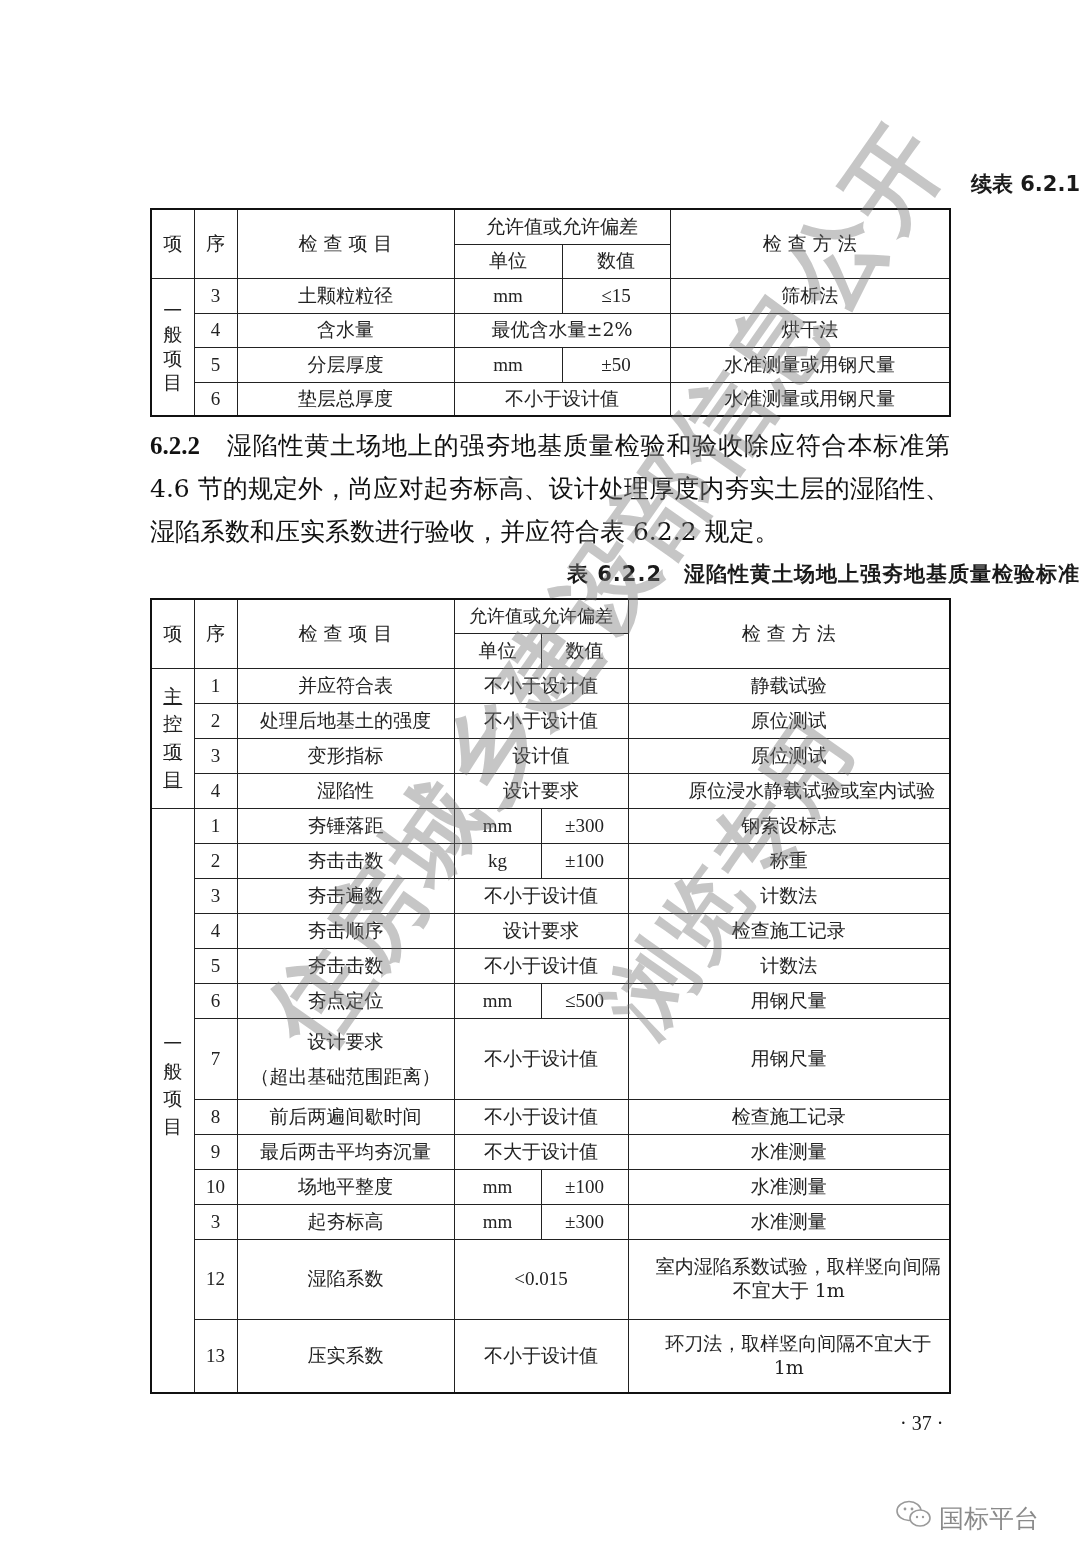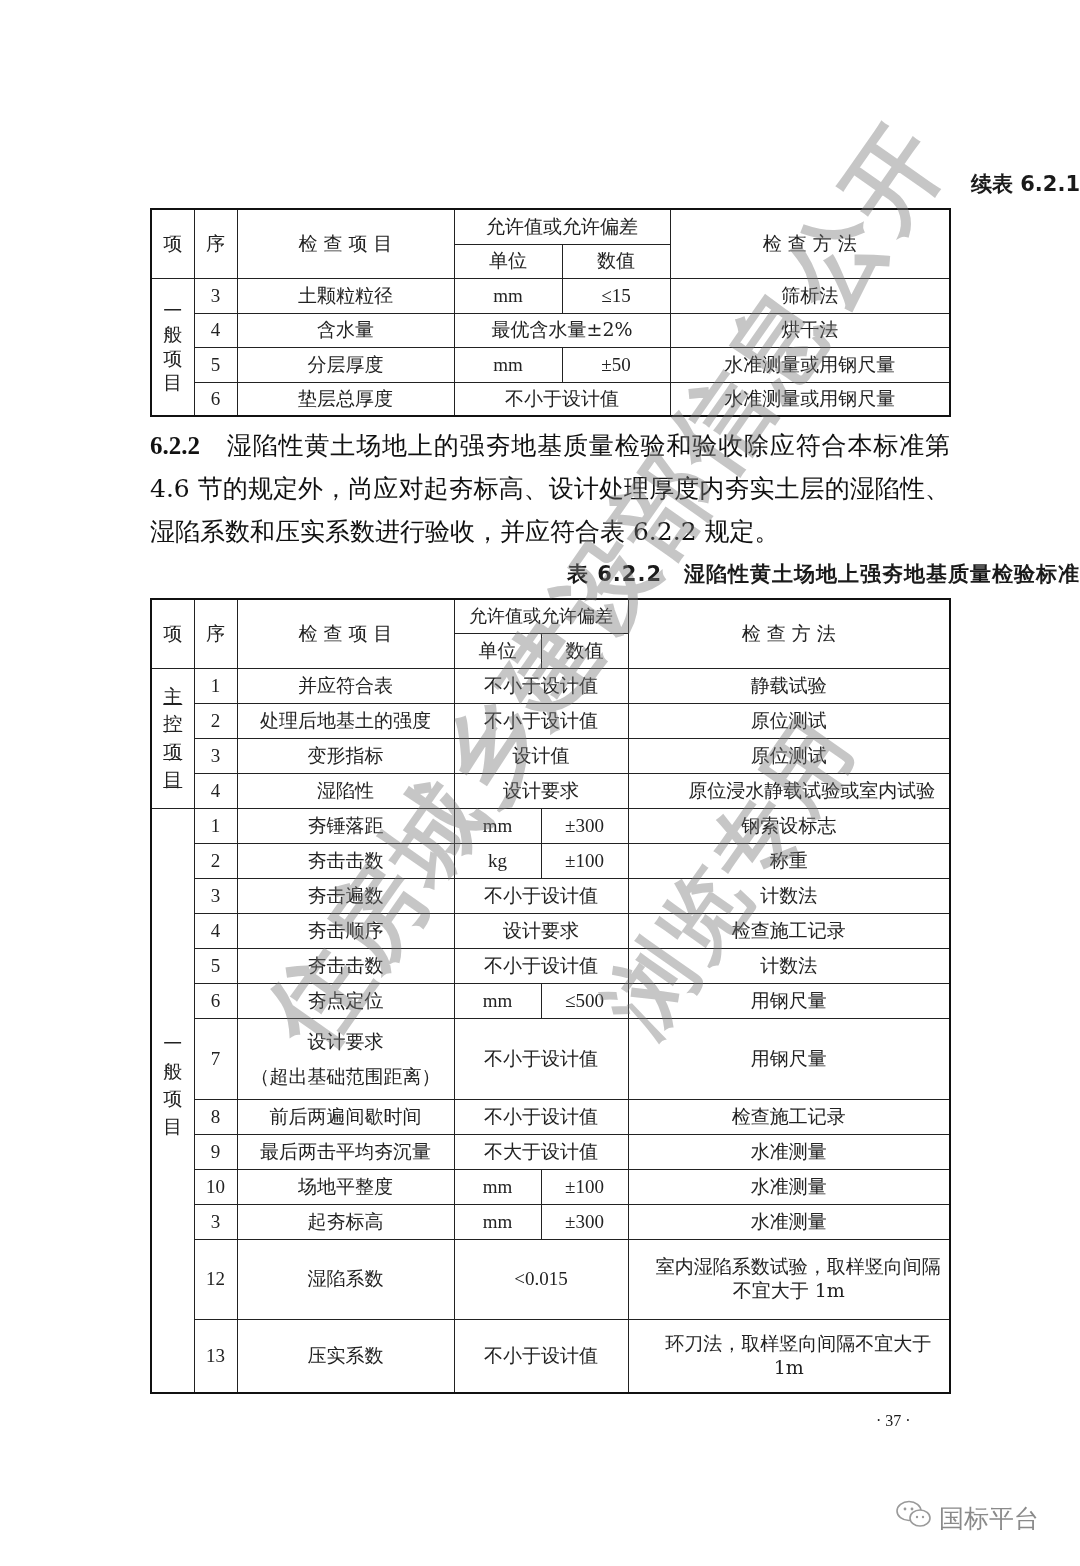--- a/index.html
+++ b/index.html
@@ -21,21 +21,21 @@
   }
   td.num { font-family:"Liberation Serif", serif; font-size:19px; color:#333; }
   td.left { text-align:left; padding-left:34px; }
   td.left2 { text-align:left; padding-left:12px; padding-right:8px; line-height:1.9; }
   td.vert { line-height:1.55; font-size:20px; }
   .para {
     position:absolute; left:150px; width:800px; font-size:25px; line-height:43px;
     text-align:justify; color:#111;
   }
   .para b { font-family:Liberation Serif, serif; font-weight:bold; margin-right:26px; }
-  .pageno { position:absolute; left:876px; top:1412px; font-size:16px; font-family:"Liberation Serif", serif; }
+  .pageno { position:absolute; left:900px; top:1412px; font-size:20px; font-family:"Liberation Serif", serif; }
   .brand {
     position:absolute; left:895px; top:1500px; display:flex; align-items:center; gap:6px;
     color:#8a8a8a; font-family:"DejaVu Sans", sans-serif; font-size:25px;
   }
   .watermark {
     position:absolute; font-size:96px; color:rgba(120,120,120,0.42);
     font-family:"DejaVu Sans", sans-serif; font-weight:bold; transform-origin:left top;
     white-space:nowrap; pointer-events:none; letter-spacing:4px;
   }
 </style>

